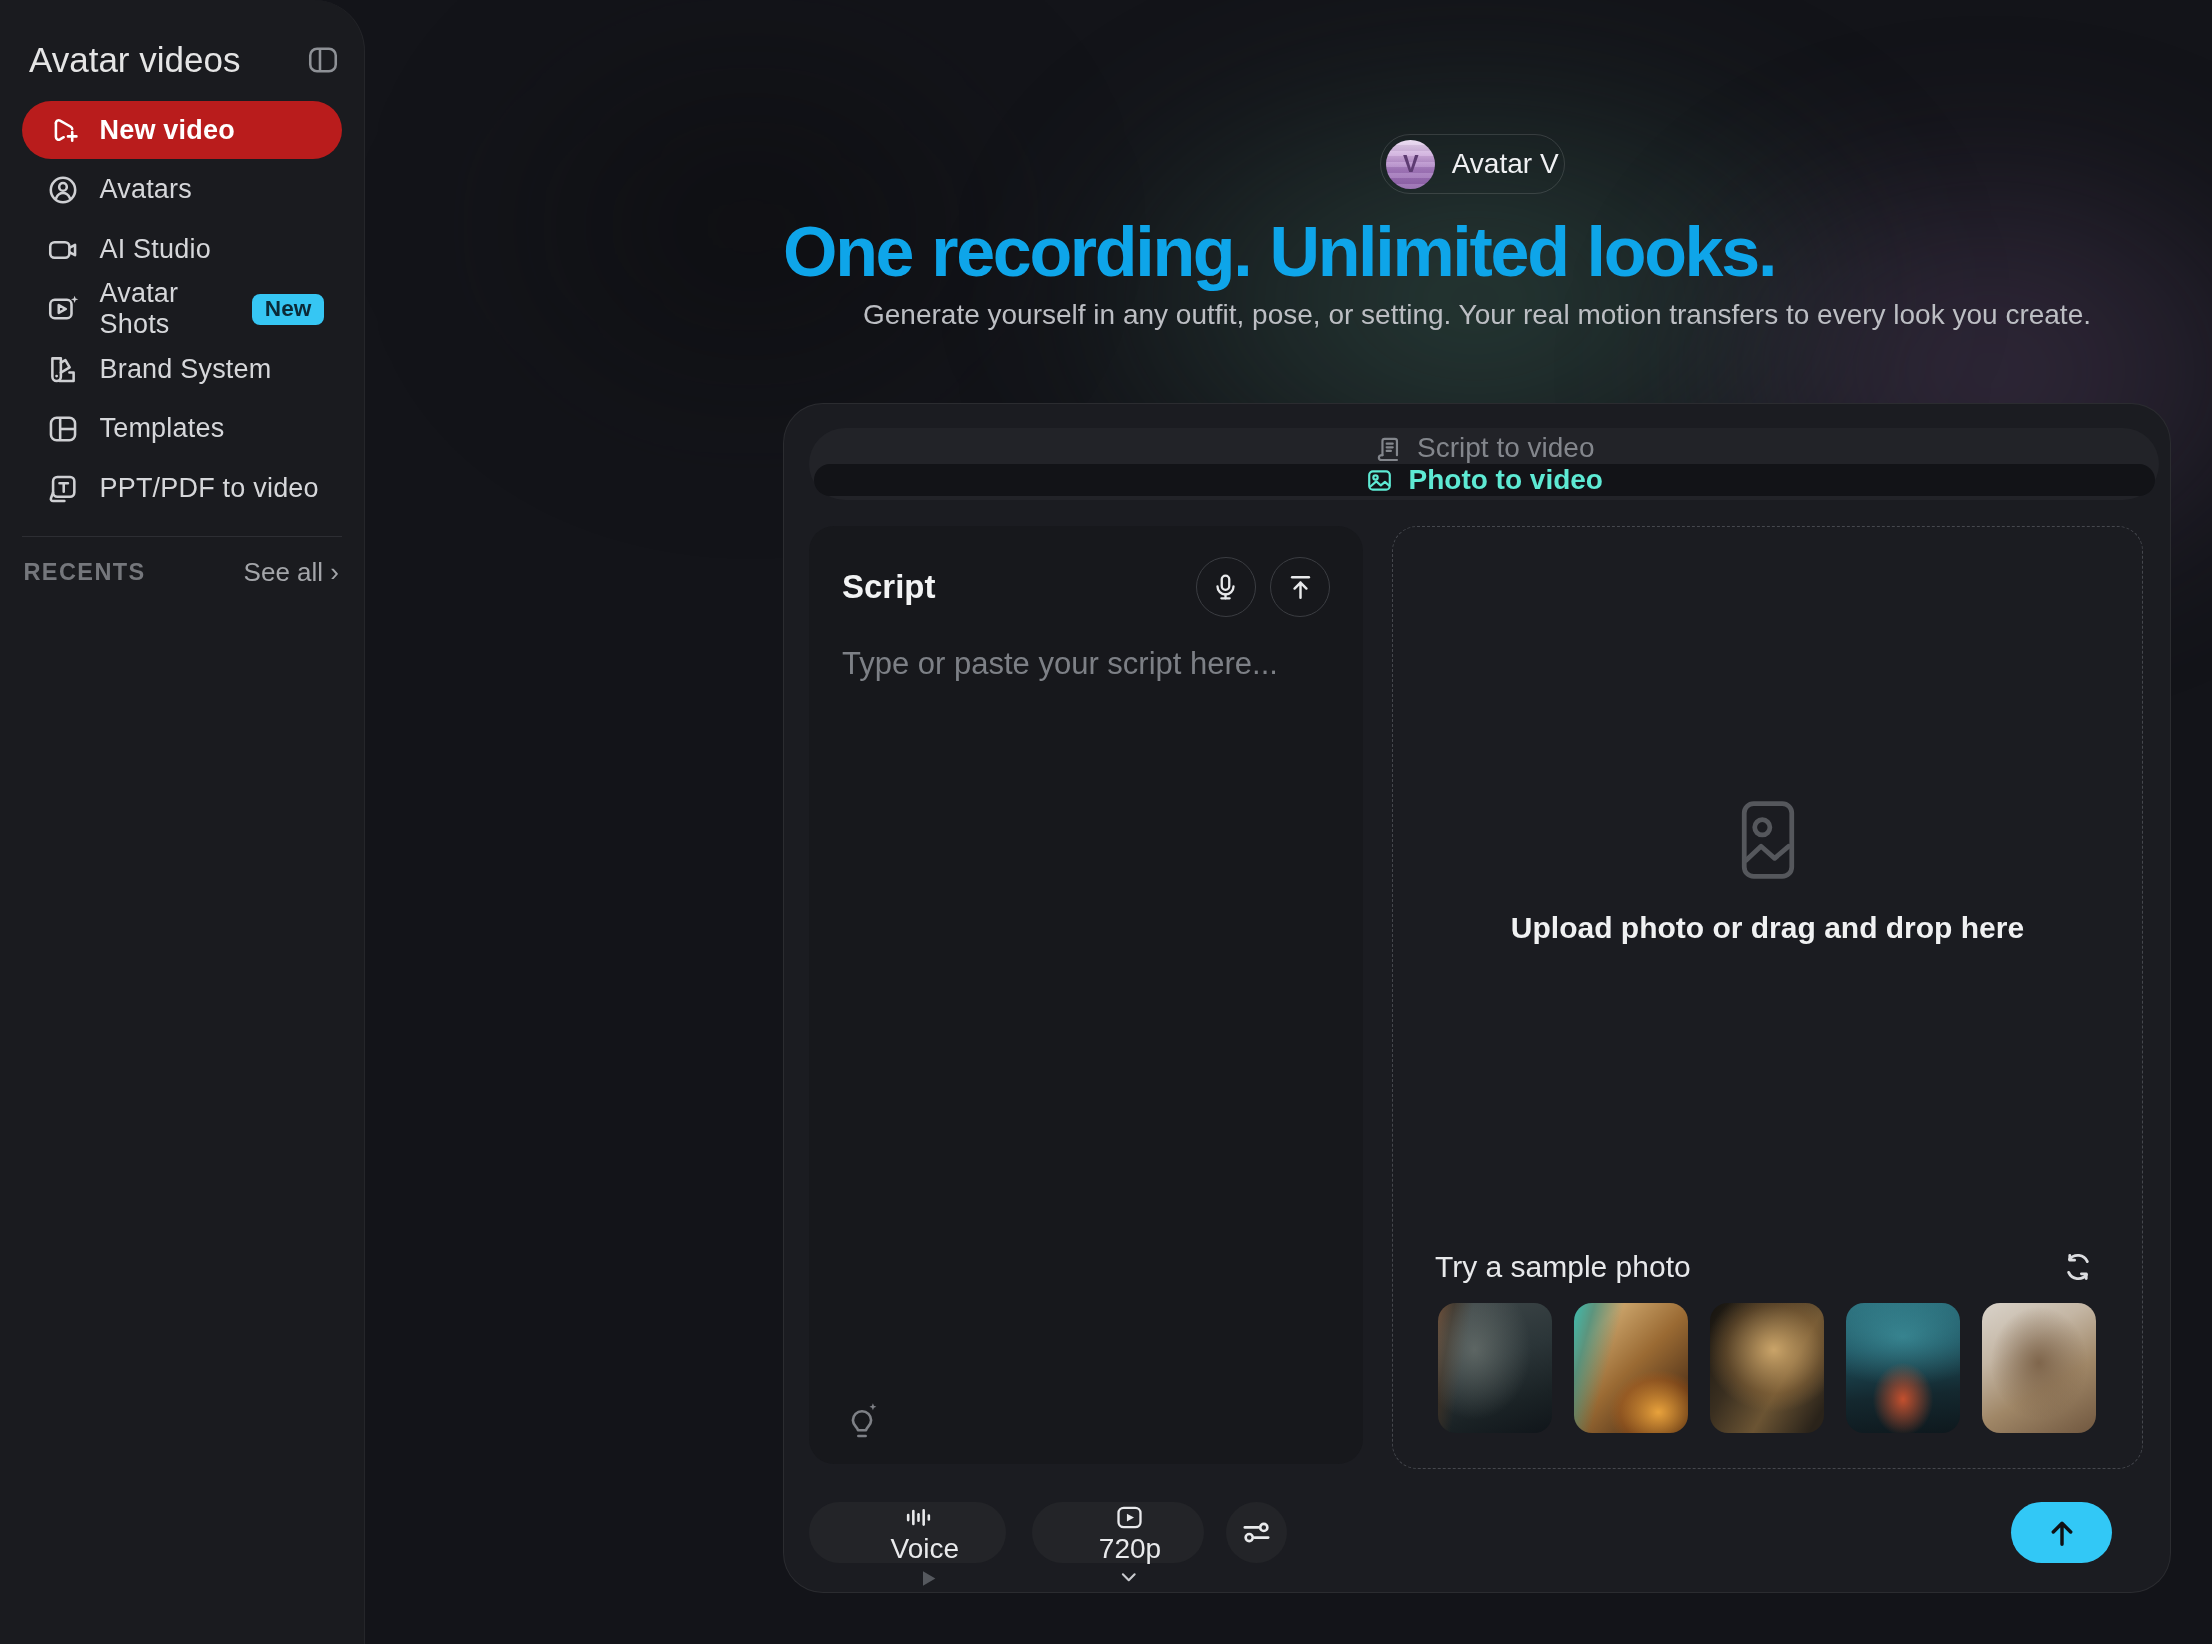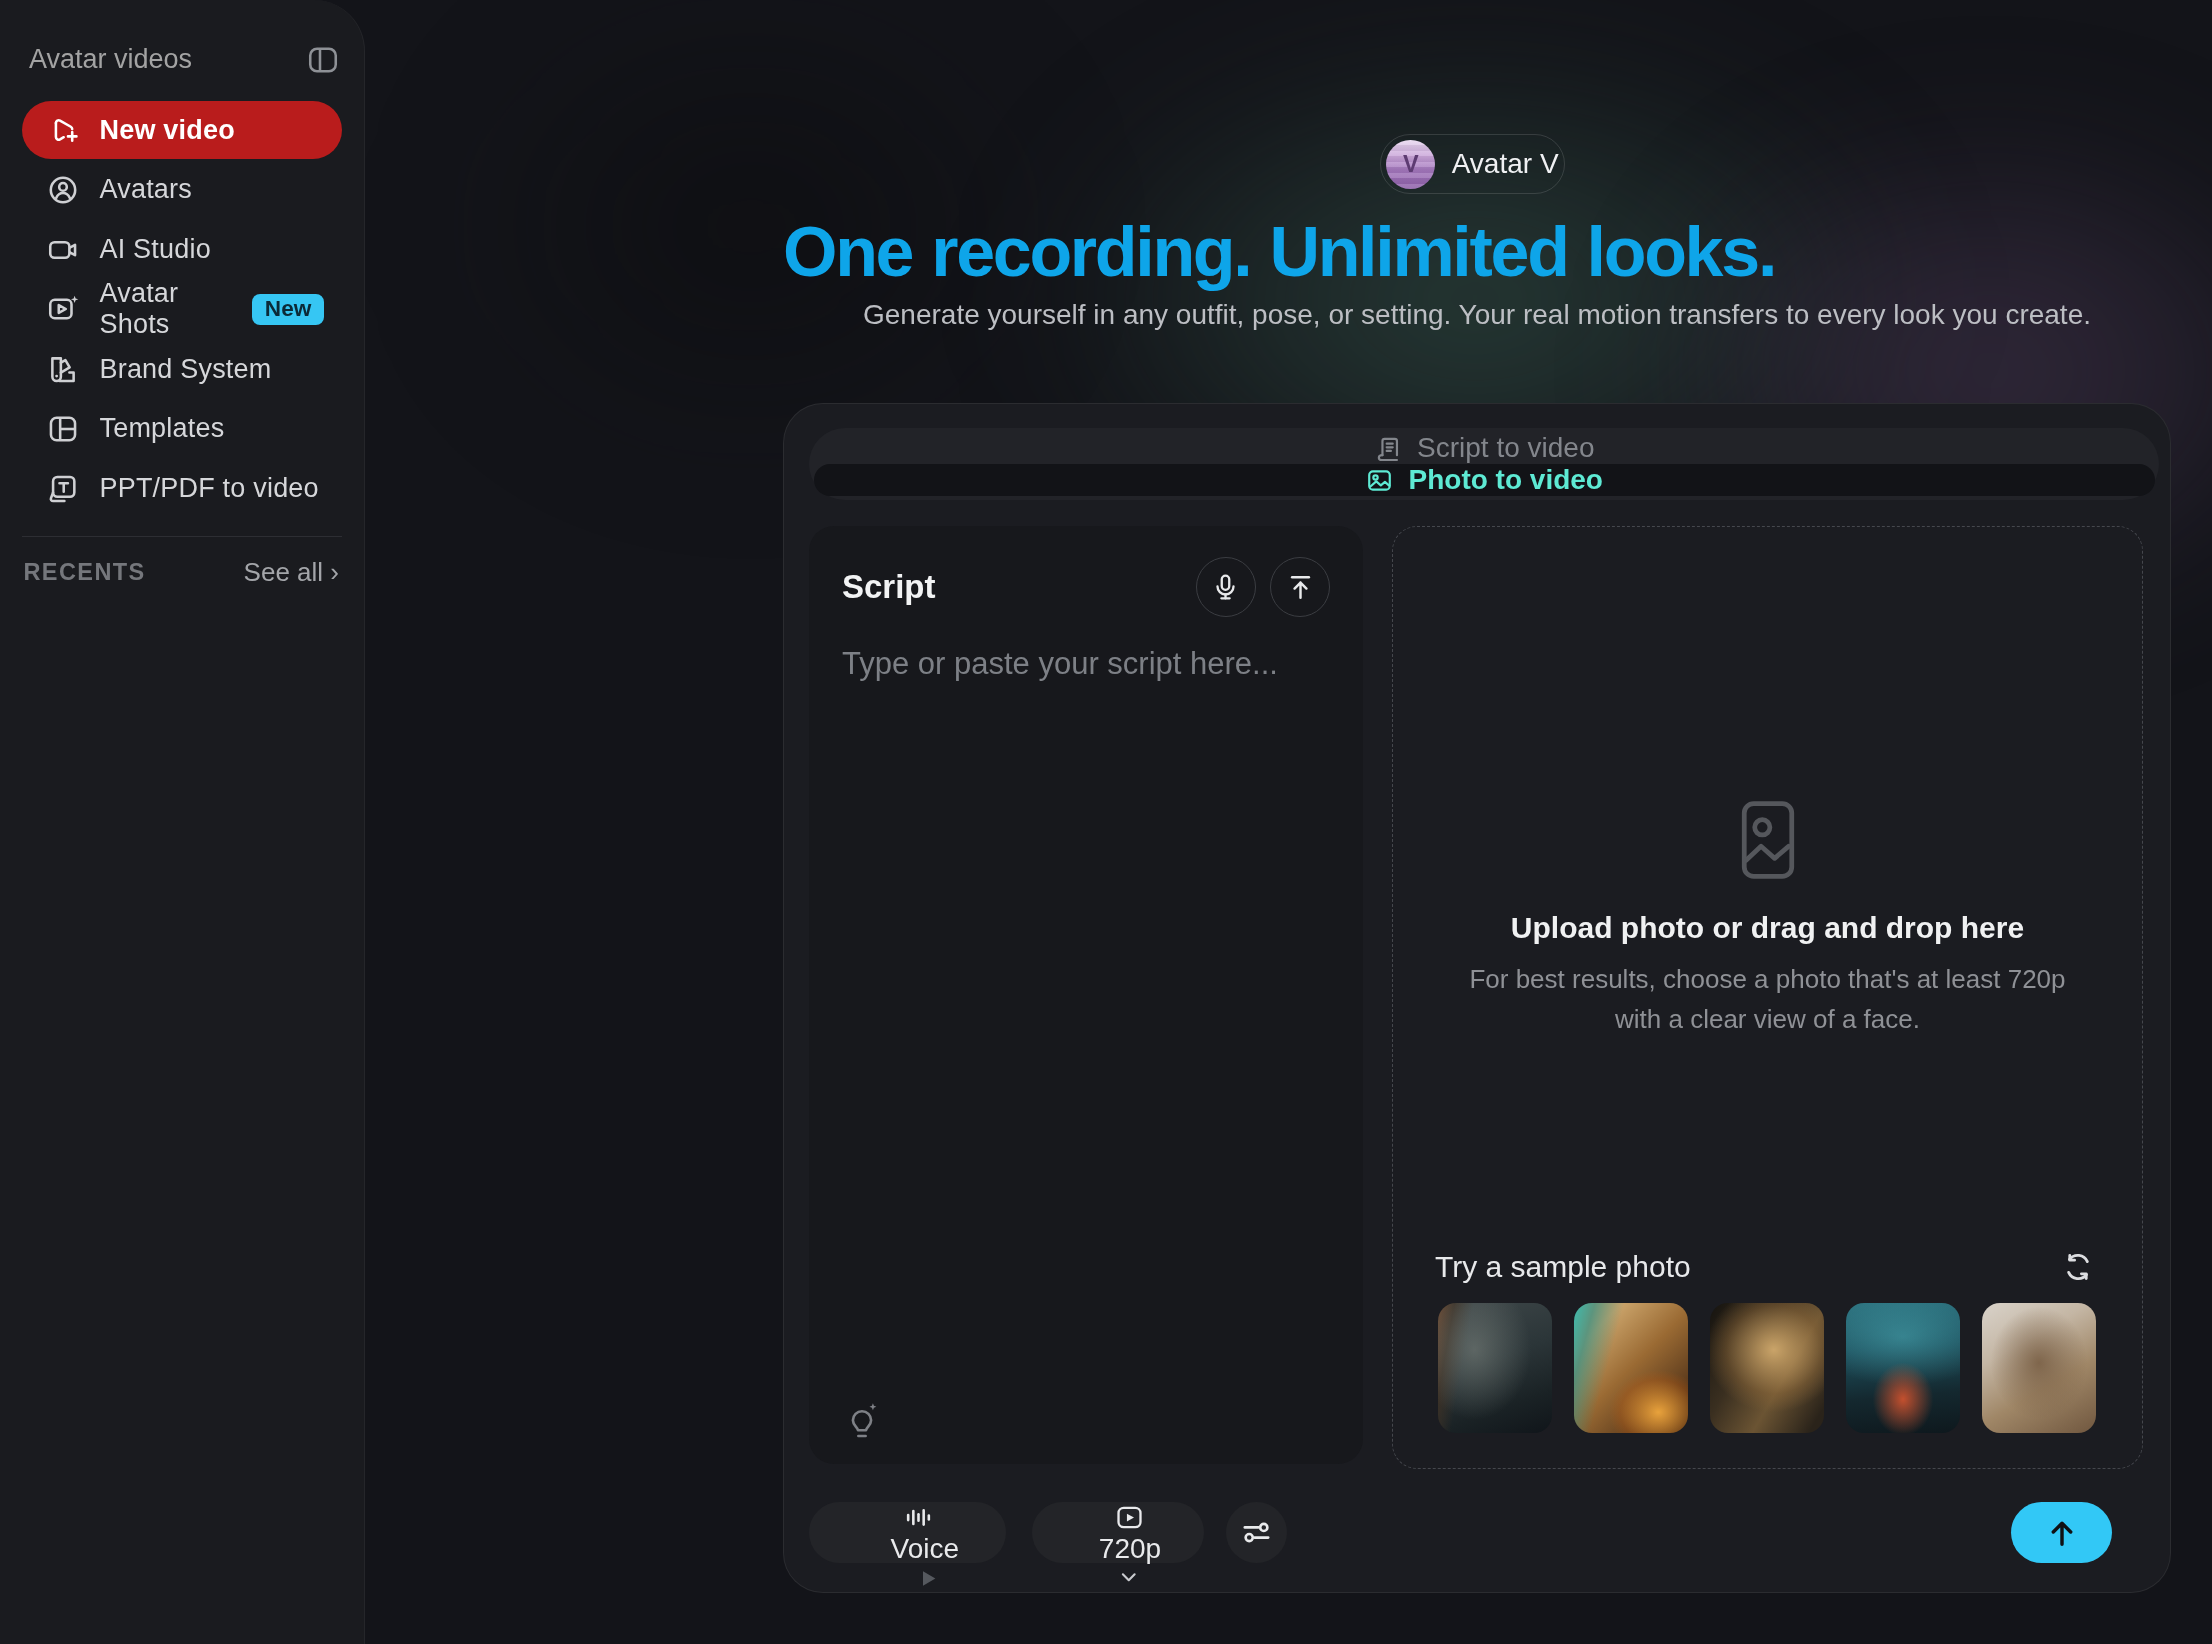--- a/index.html
+++ b/index.html
@@ -20,21 +20,21 @@
 
   
   .sidebar {
     left:0; top:0; width:365px; height:1645px;
     background:#1a1b1f;
     border-right:0.9px solid rgba(255,255,255,.05);
     border-top-right-radius:51px;
   }
   .sb-header { position:absolute; left:29px; right:23.5px; top:38px; height:43px;
     display:flex; align-items:center; justify-content:space-between; }
-  .sb-title { font-size:27px; font-weight:500; color:#a3a3a3; }
+  .sb-title { font-size:35px; font-weight:500; color:#e5e5e5; }
   .icon-btn-plain { display:flex; align-items:center; justify-content:center; color:#8e9196; cursor:pointer; }
   .sb-menu { position:absolute; left:22px; right:22px; top:101px; }
   .sb-item {
     height:58px; margin-bottom:1.8px; border-radius:29px;
     display:flex; align-items:center; padding:0 18px 0 23.5px;
     color:#d6d7da; cursor:pointer;
   }
   .sb-item .lbl { font-size:27px; font-weight:500; margin-left:20px; letter-spacing:0.2px; }
   .sb-item .ic { width:34px; height:34px; flex:none; color:#cfd0d3; display:flex; align-items:center; }
   .sb-item.active { background:#b91c1c; }
@@ -337,21 +337,20 @@
 
   <div class="upload-panel">
     <span class="up-icon">
       <svg width="76" height="90" viewBox="0 0 24 28" fill="none" stroke="currentColor" stroke-width="1.5" stroke-linecap="round" stroke-linejoin="round">
         <rect x="4.5" y="2.5" width="15" height="23" rx="3"></rect>
         <circle cx="10.2" cy="10" r="2.4"></circle>
         <path d="M5 20.5l4.8-4.5 4.3 3.8 4.4-3.8"></path>
       </svg>
     </span>
     <div class="up-headline">Upload photo or drag and drop here</div>
-    <div class="up-hint">For best results, choose a photo that's at least 720p with a clear view of a face.</div>
 
     <div class="samples-row">
       <span class="samples-lbl">Try a sample photo</span>
       <span class="refresh-btn">
         <svg width="34" height="34" viewBox="0 0 24 24" fill="none" stroke="currentColor" stroke-width="2" stroke-linecap="round" stroke-linejoin="round">
           <path d="M18.6 8.2A7.4 7.4 0 006 6.6"></path>
             <path d="M6.2 3.8v3.4h3.4"></path>
           <path d="M5.4 15.8a7.4 7.4 0 0012.6 1.6"></path>
             <path d="M17.8 20.2v-3.4h-3.4"></path>
         </svg>

